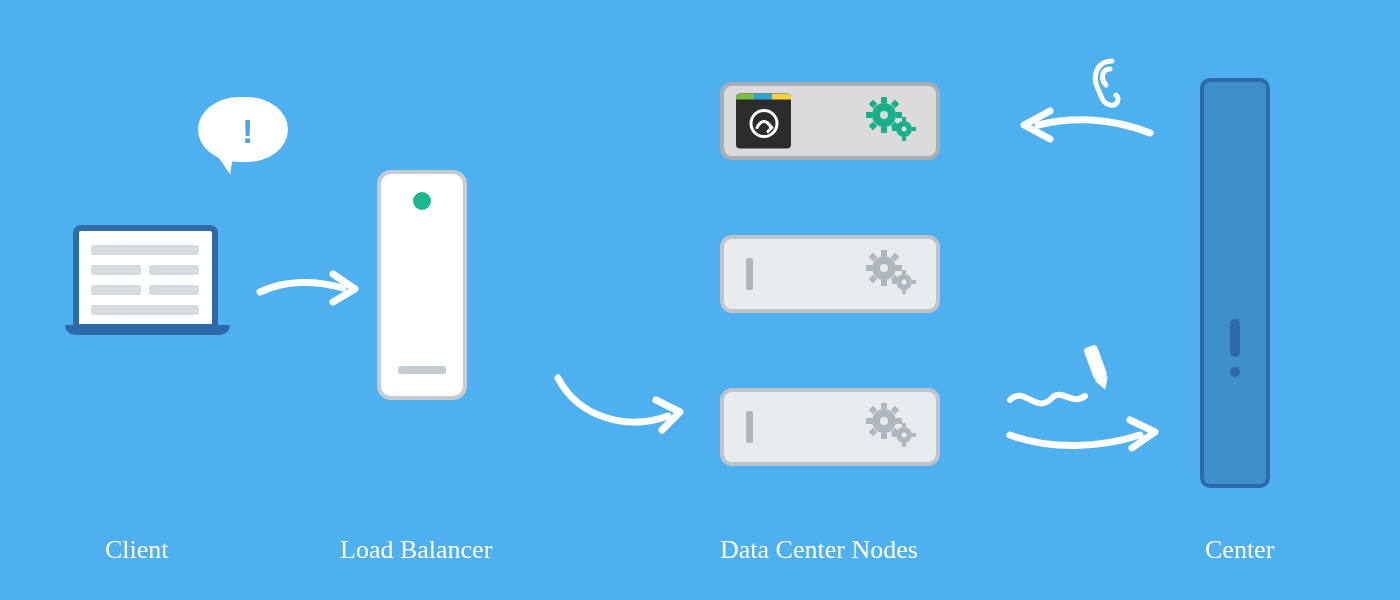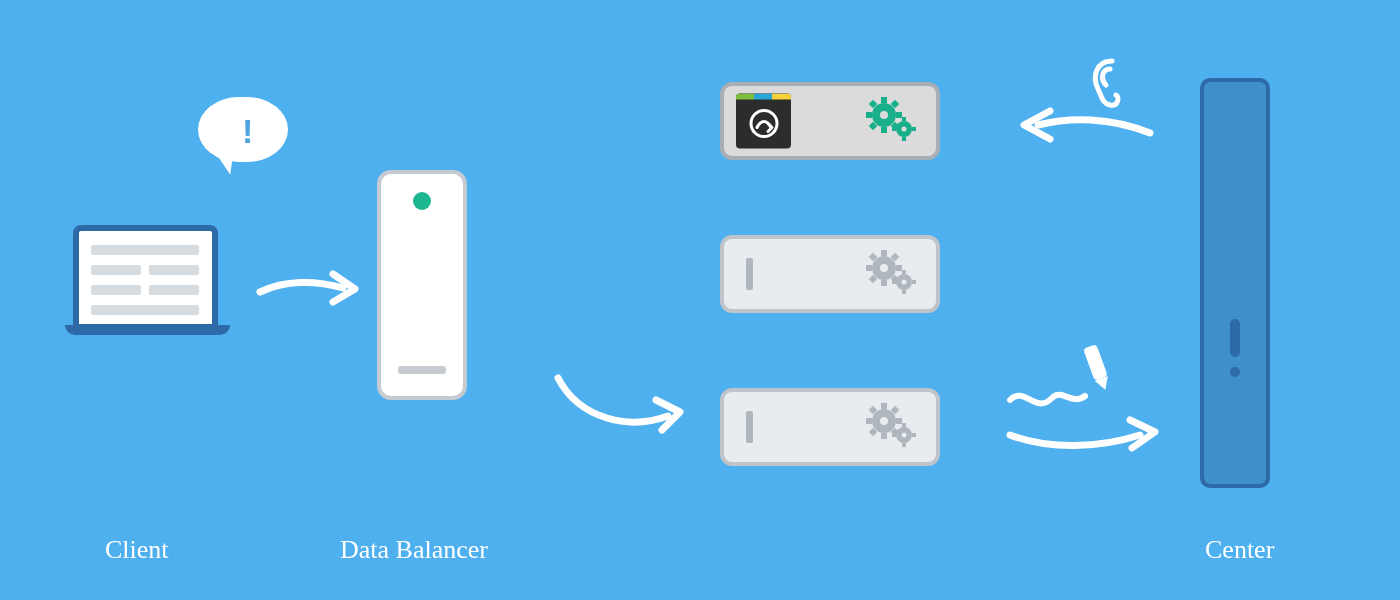--- a/index.html
+++ b/index.html
@@ -191,16 +191,17 @@
       <path d="M140 80 L165 92 L142 108" stroke="#fff" stroke-width="7" fill="none" stroke-linecap="round" stroke-linejoin="round"></path>
     </g>
   </svg>
 
   <div class="cache">
     <div class="bdot"></div>
     <div class="bper"></div>
   </div>
 
   <div class="label" style="left:105px;top:535px">Client</div>
-  <div class="label" style="left:340px;top:535px">Data Balancer</div>
+  <div class="label" style="left:340px;top:535px">Load Balancer</div>
+  <div class="label" style="left:720px;top:535px">Data Center Nodes</div>
   <div class="label" style="left:1205px;top:535px">Center</div>
 
 </div>
 
 </body></html>

